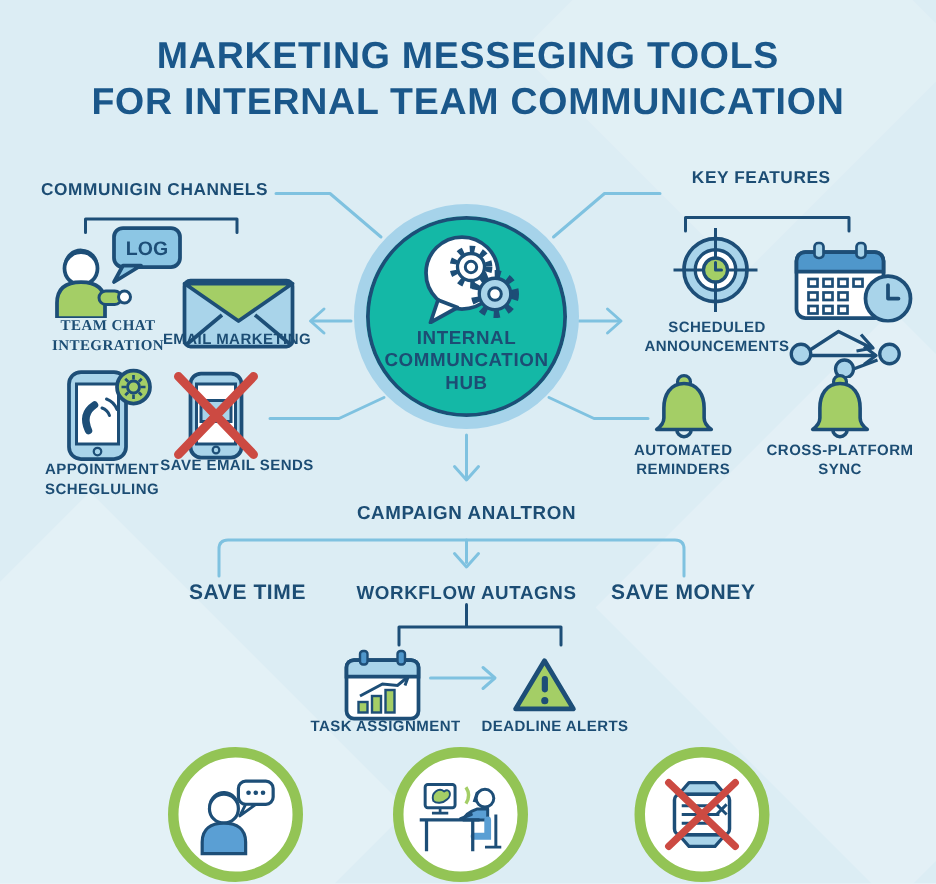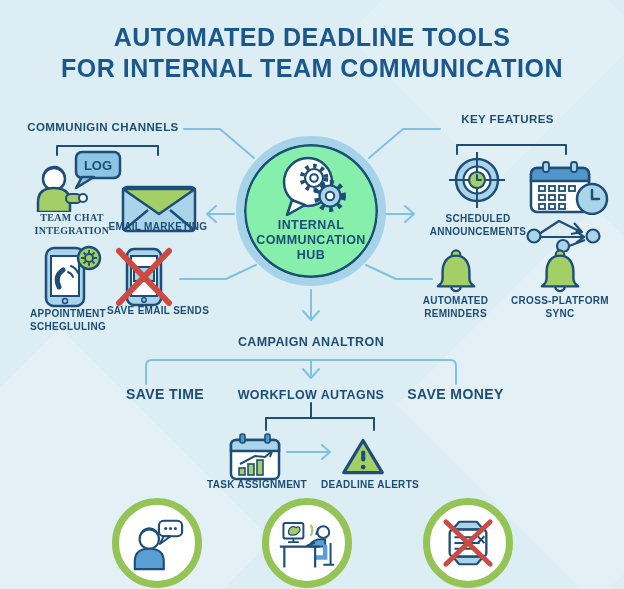--- a/index.html
+++ b/index.html
@@ -14,21 +14,21 @@
 
   .label { position:absolute; text-align:center; color:#1c4d74; font-weight:bold;
            font-size:10px; line-height:12.5px; letter-spacing:0.3px; }
   .header { font-size:11.5px; letter-spacing:0.4px; }
   .big { font-size:14px; letter-spacing:0.4px; }
   .mid { font-size:12.5px; letter-spacing:0.4px; }
 
   .icon { position:absolute; }
 
   .hub { position:absolute; left:236px; top:136px; width:150px; height:150px;
-         border-radius:50%; background:#86efac; border:8px solid #a6d3ea;
+         border-radius:50%; background:#14b8a6; border:8px solid #a6d3ea;
          box-shadow: inset 0 0 0 2.5px #1d4e77;
          display:flex; flex-direction:column; align-items:center; justify-content:flex-start;
          padding-top:10px; }
   .hub-text { color:#1c4d74; font-weight:bold; font-size:12.5px; line-height:15px;
               letter-spacing:0.4px; text-align:center; }
 
   .gcircle { position:absolute; width:90px; height:90px; border-radius:50%;
              background:#ffffff; border:7px solid #93c455;
              display:flex; align-items:center; justify-content:center; }
 </style>
@@ -71,21 +71,21 @@
     </g>
     <g stroke="#1d4e77" stroke-width="2" fill="none" stroke-linecap="round" stroke-linejoin="round">
       <path d="M57,155 L57,146 L158,146 L158,155"></path>
       <path d="M457,154 L457,145 L566,145 L566,154"></path>
       <path d="M311,403 L311,417"></path>
       <path d="M266,430 L266,418 L374,418 L374,430"></path>
     </g>
   </svg>
 
   <div class="title">
-    <div>AUTOMATED DEADLINE TOOLS</div>
+    <div>MARKETING MESSEGING TOOLS</div>
     <div>FOR INTERNAL TEAM COMMUNICATION</div>
   </div>
 
   <div class="label header" style="left:22px; top:121px; width:162px;">COMMUNIGIN CHANNELS</div>
 
   <svg class="icon" style="left:32px; top:150px;" width="92" height="62" viewBox="0 0 92 62">
     <rect x="44" y="2" width="44" height="26" rx="6" fill="#8cc6e4" stroke="#1d4e77" stroke-width="2.5"></rect>
     <path d="M50,27 L44,38 L62,27 Z" fill="#8cc6e4" stroke="#1d4e77" stroke-width="2.5" stroke-linejoin="round"></path>
     <text x="66" y="20" text-anchor="middle" font-size="13" font-weight="bold" fill="#1d4e77" font-family="Liberation Sans, sans-serif">LOG</text>
     <path d="M11,27 a11,11 0 0 1 22,1 l-3,-4 a9,9 0 0 0 -16,1 z" fill="#a4ce66" stroke="#1d4e77" stroke-width="1.5"></path>

